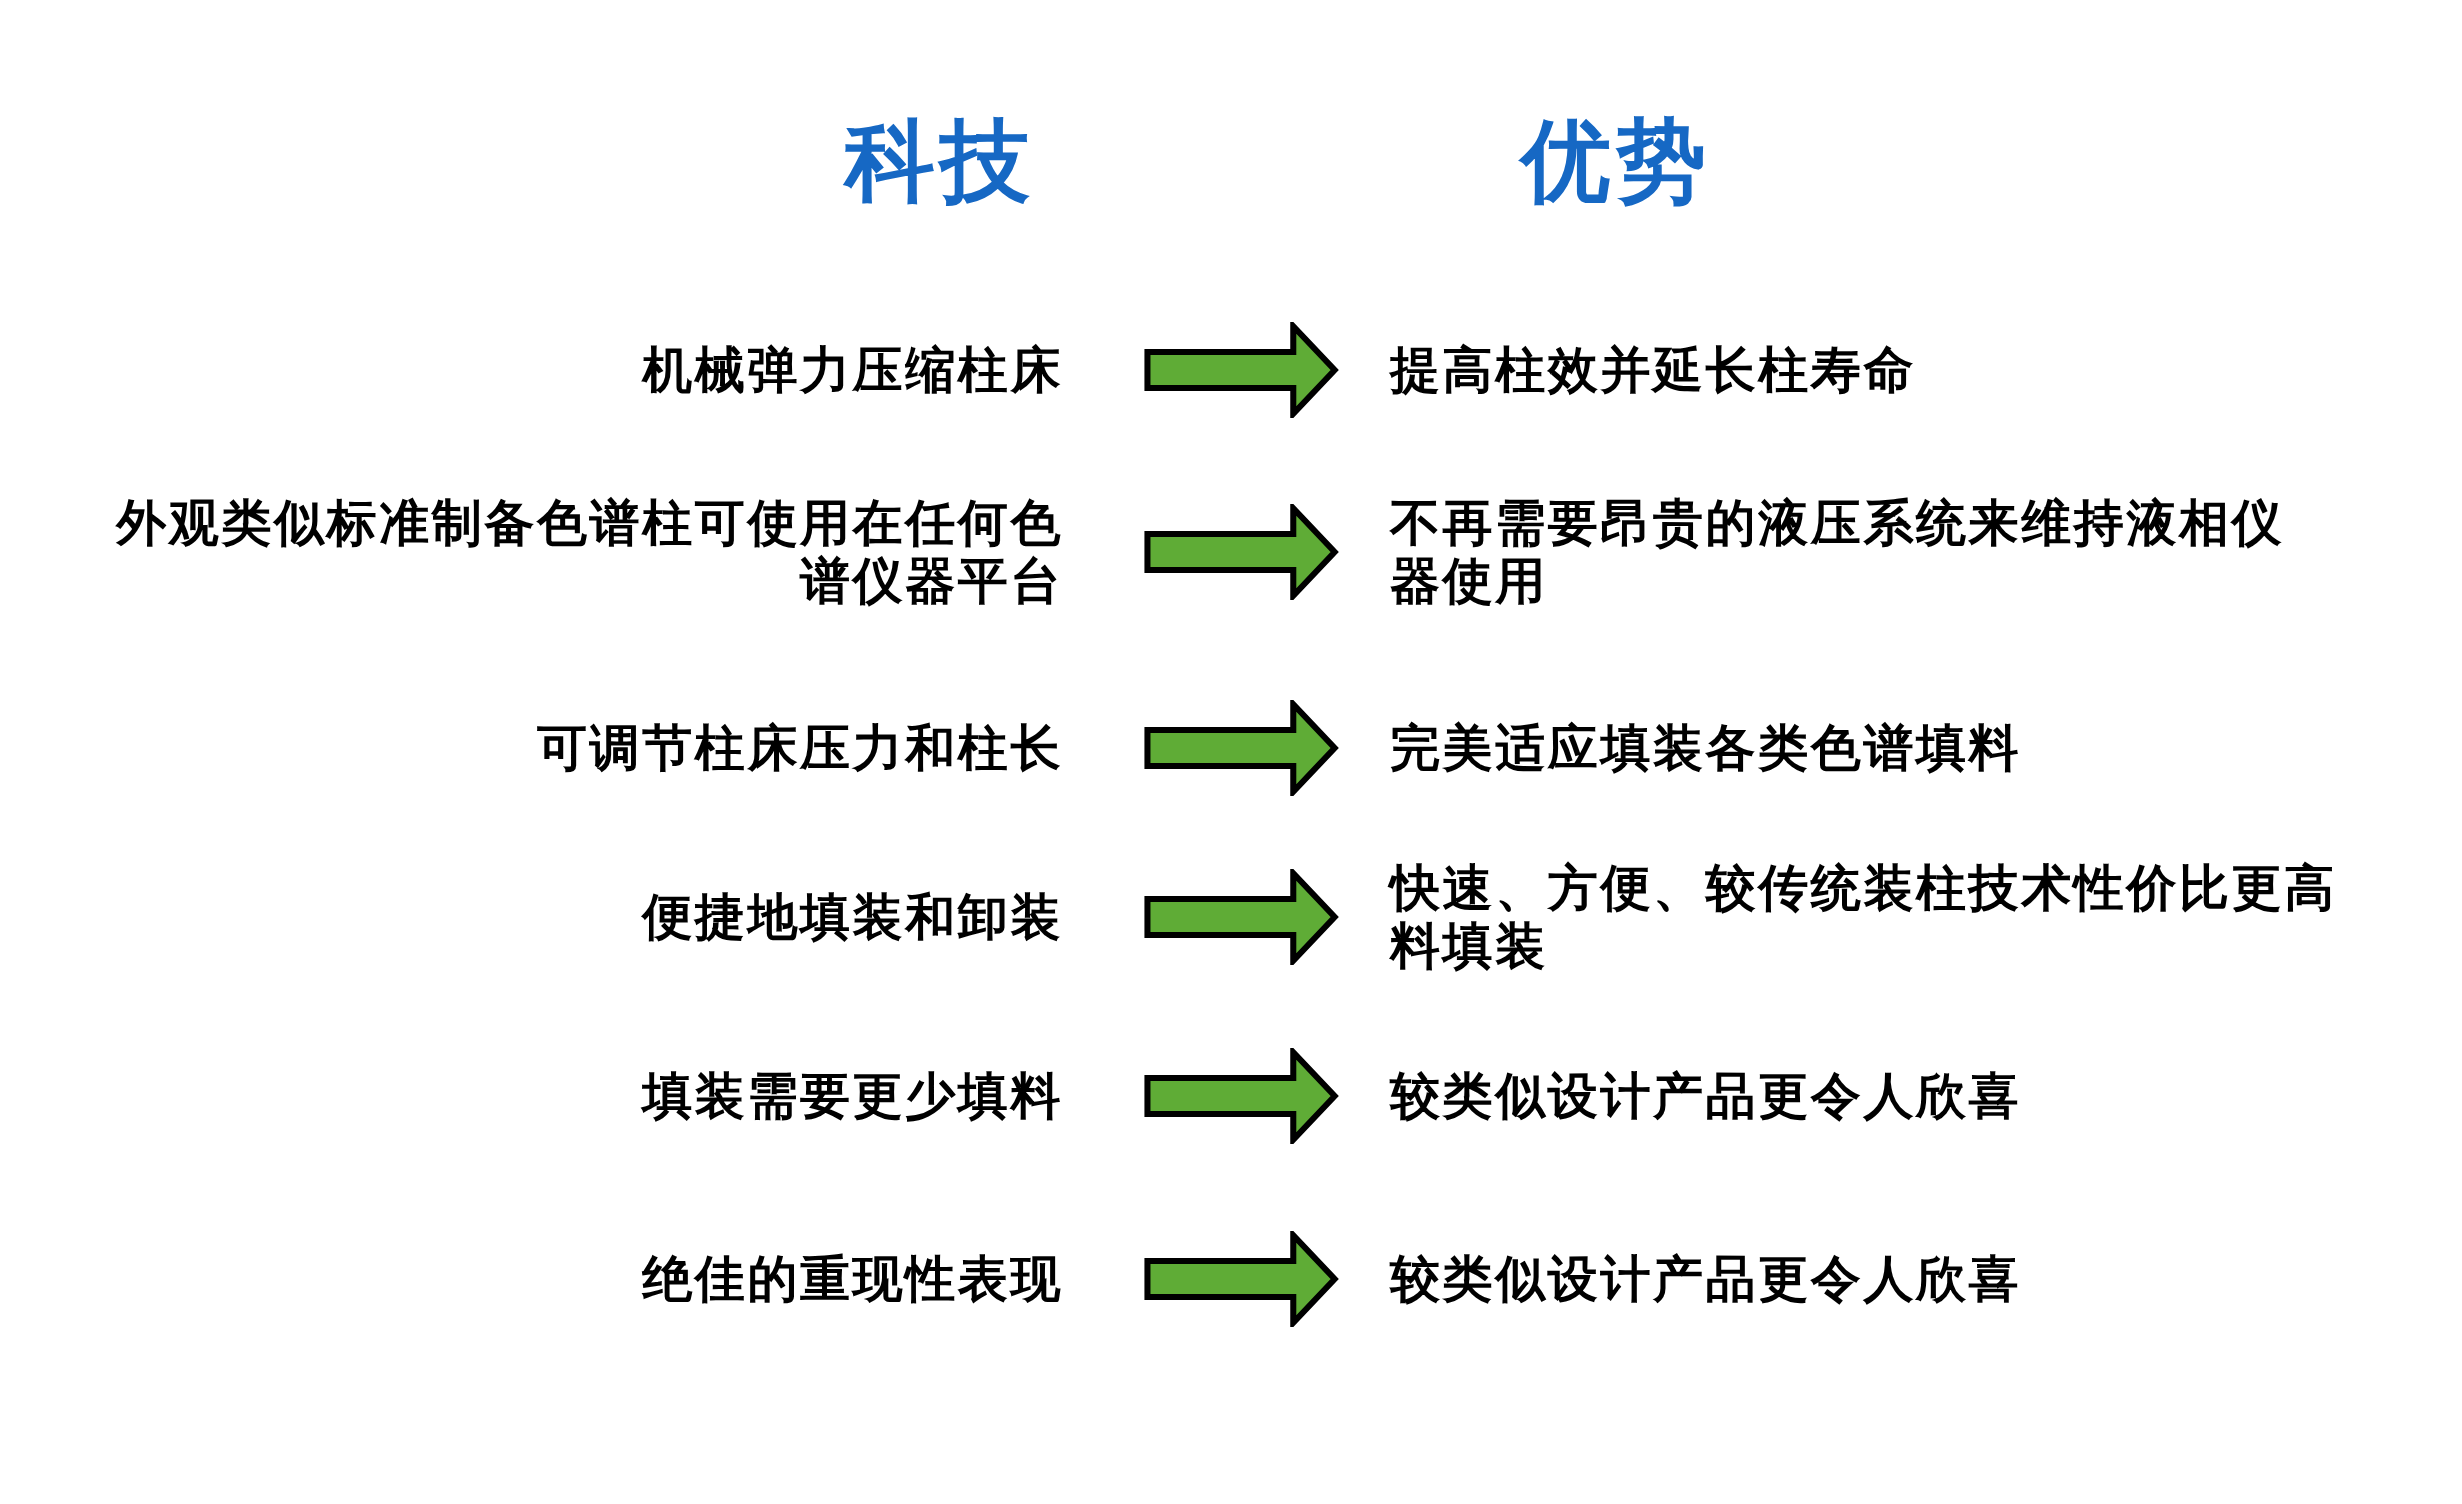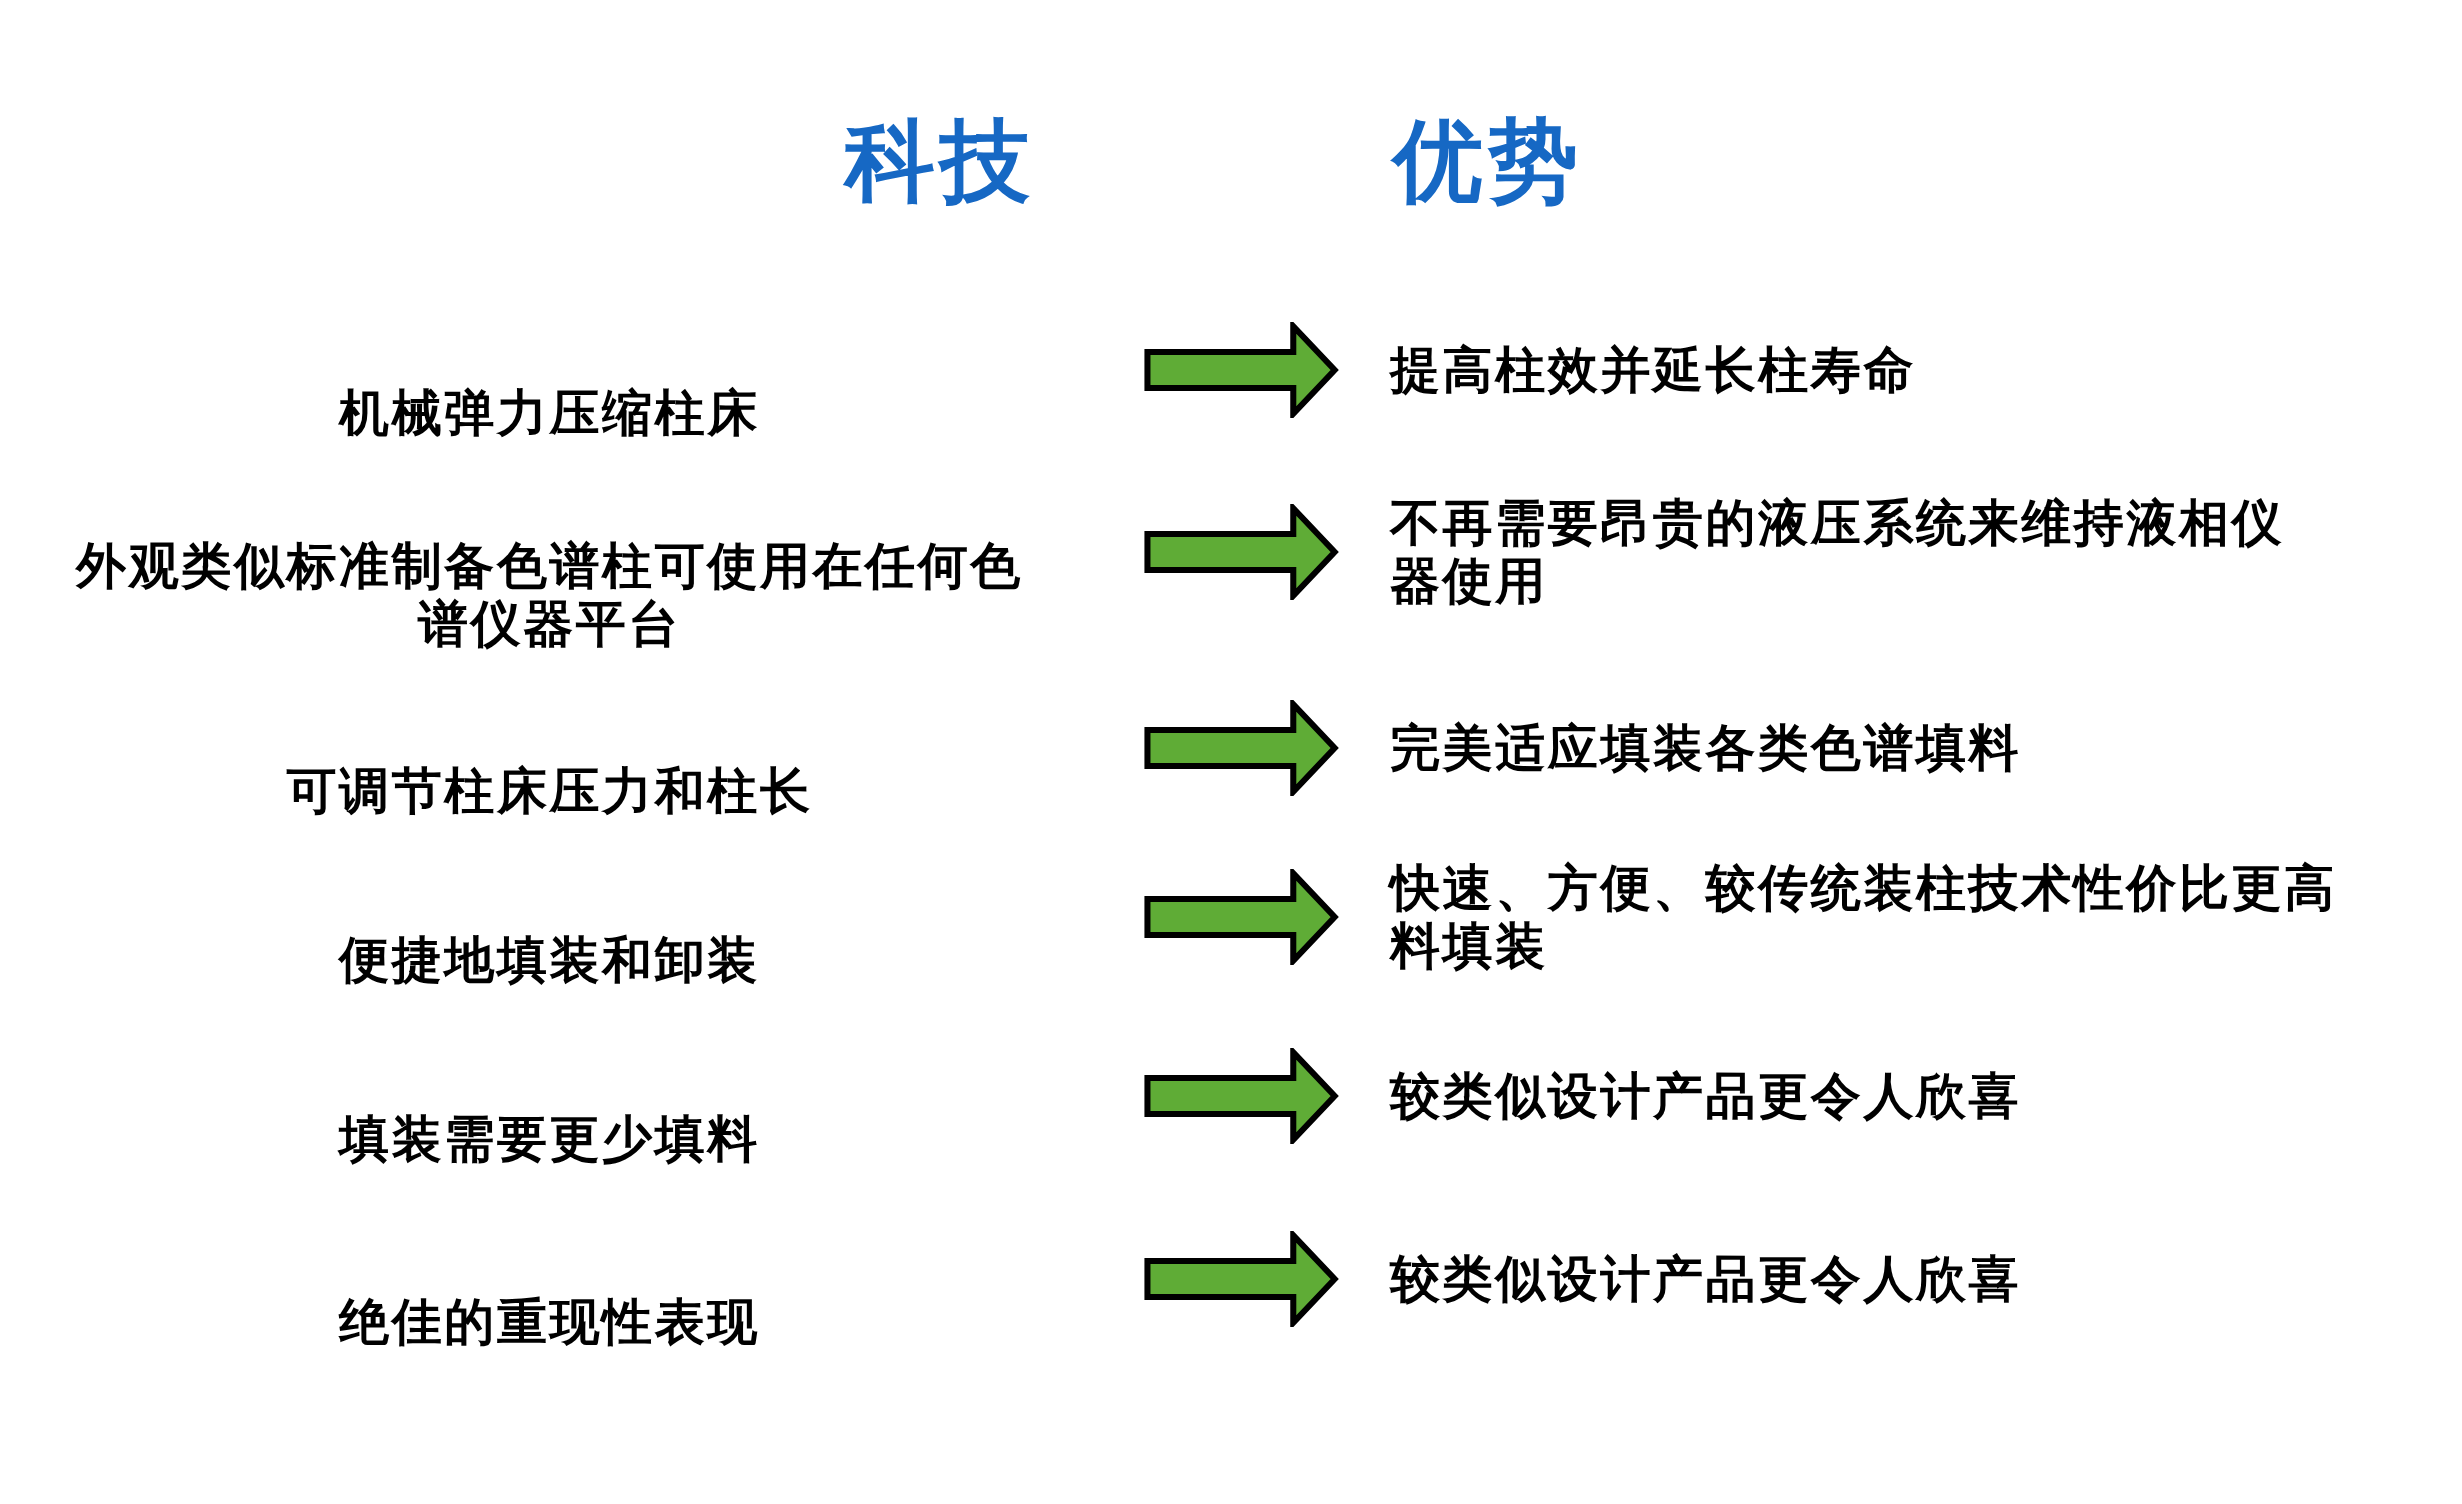--- a/index.html
+++ b/index.html
@@ -27,43 +27,42 @@
     position: absolute;
     top: 162px;
     transform: translate(-50%, -50%);
     font-size: 90px;
     font-weight: 700;
     color: var(--header-blue);
     letter-spacing: 5.2px;
     white-space: nowrap;
   }
   .col-header.tech-header { left: 940px; }
-  .col-header.adv-header  { left: 1488px; }
+  .col-header.adv-header  { left: 1616px; }
 
   .row {
     position: absolute;
     left: 0;
     width: 100%;
     height: 0;
   }
   .cell {
     position: absolute;
     transform: translateY(-50%);
     font-size: 50px;
     font-weight: 700;
     line-height: 1.16;
     letter-spacing: 2.6px;
     color: var(--text-color);
     white-space: pre-line;
   }
   .cell.tech {
-    left: 52px;
+    left: 68px;
     width: 995px;
-    text-align: center;
-    margin-top: 43px;
+    text-align: right;
   }
   .cell.benefit {
     left: 1390px;
     width: 986px;
     text-align: left;
   }
   .arrow {
     position: absolute;
     left: 1144px;
     top: 0;

